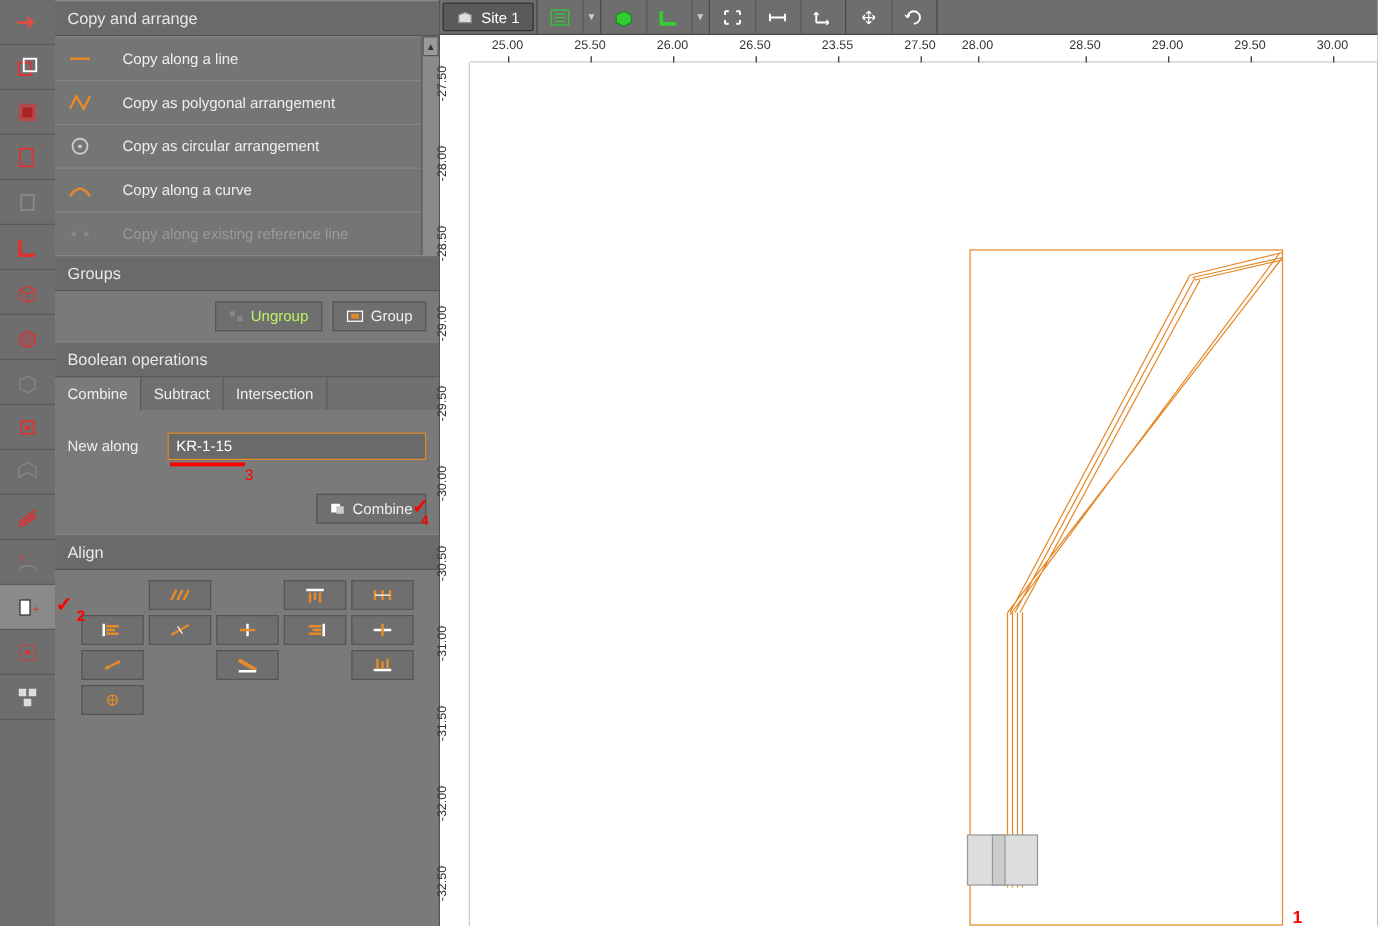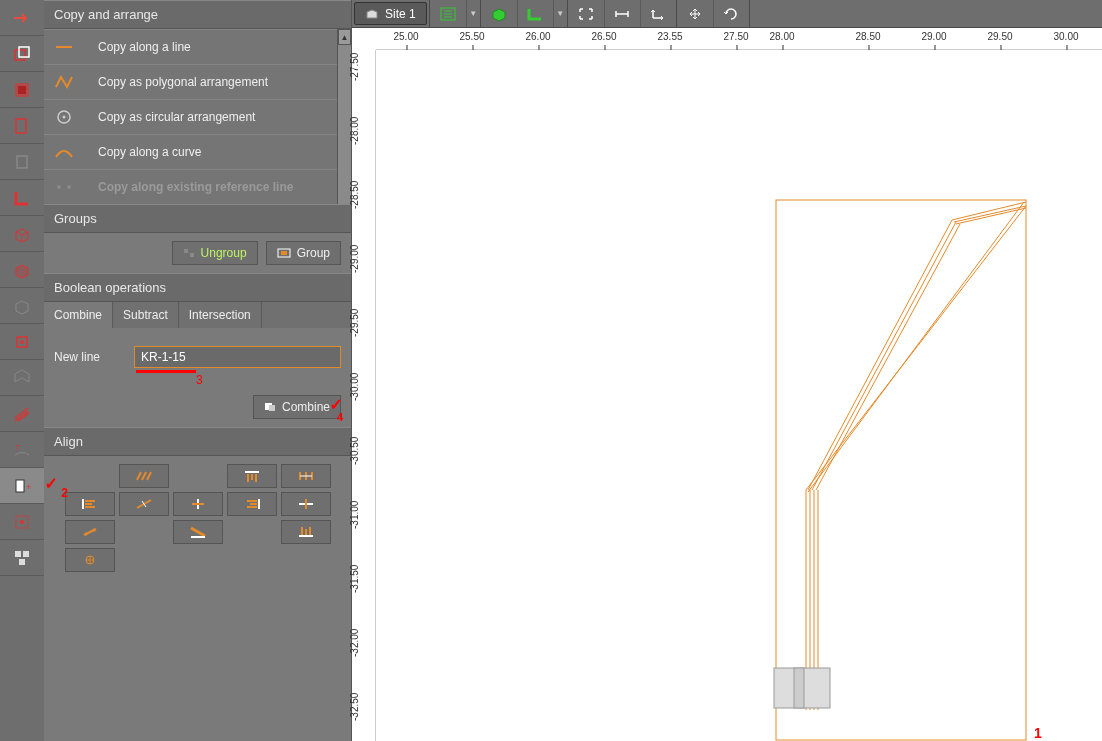--- a/index.html
+++ b/index.html
@@ -84,21 +84,21 @@
 }
 .copy-item {
   padding: 8px 10px;
   display: flex;
   align-items: center;
   gap: 24px;
   border-top: 1px solid #858585;
   cursor: pointer;
   color: #eee;
 }
-.copy-item.disabled { color: #9a9a9a; font-weight: bold; }
+.copy-item.disabled { color: #9a9a9a; }
 .copy-item .ic { width: 20px; height: 18px; display:flex; align-items:center; justify-content:center; }
 .groups-body, .bool-body, .align-body {
   background: #7a7a7a;
   padding: 8px 10px;
 }
 .groups-body {
   display: flex;
   justify-content: flex-end;
   gap: 8px;
 }
@@ -436,21 +436,21 @@
     </div>
 
     <div class="panel-section-title">Boolean operations</div>
     <div class="tabs">
       <div class="tab active">Combine</div>
       <div class="tab">Subtract</div>
       <div class="tab">Intersection</div>
     </div>
     <div class="bool-body">
       <div class="form-row">
-        <label>New line</label>
+        <label>New along</label>
         <input type="text" value="KR-1-15" style="">
       </div>
       <div class="underline-red"></div>
       <div style="margin-left:142px; color:#f00; font-size:12px;">3</div>
       <div class="combine-row">
         <button class="btn">
           <svg width="12" height="10">
               <rect x="1" y="1" width="7" height="7" fill="#fff"></rect>
               <rect x="5" y="3" width="6" height="6" fill="#ccc"></rect>
             </svg>

